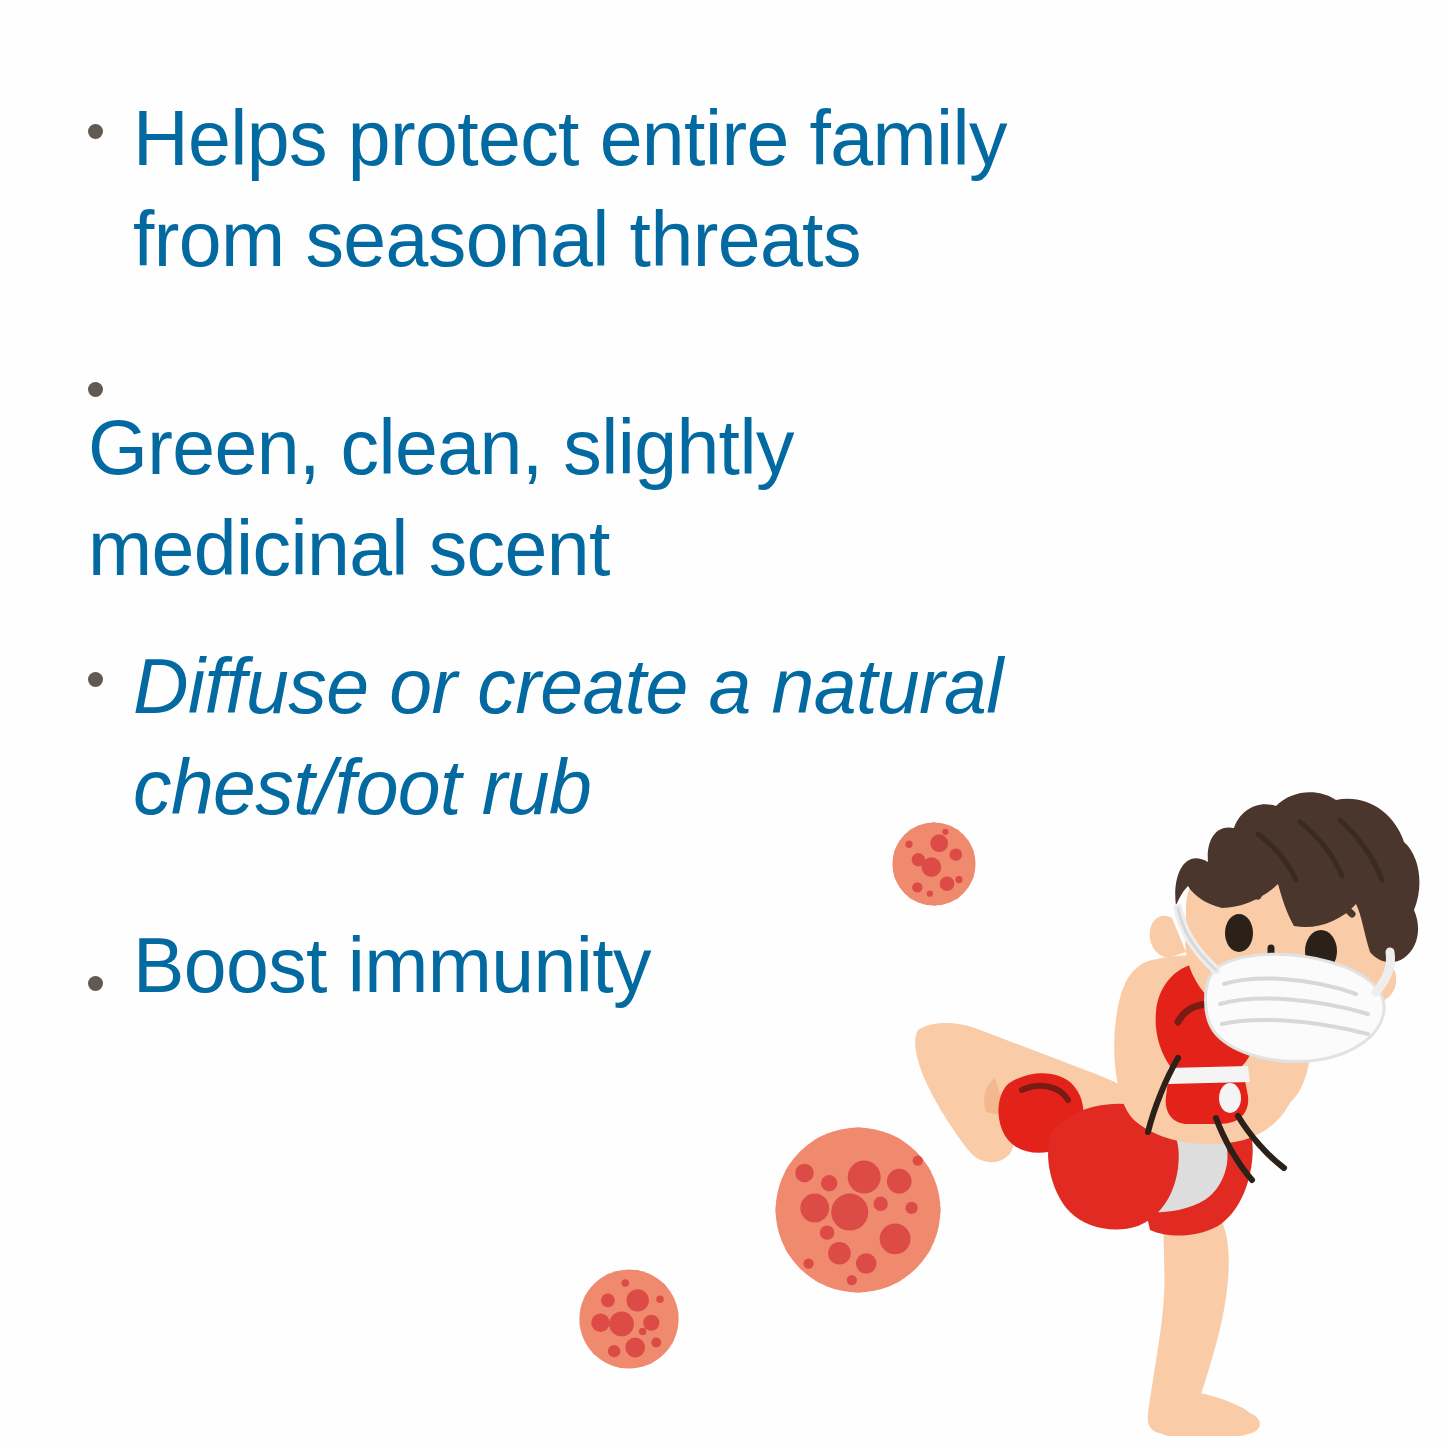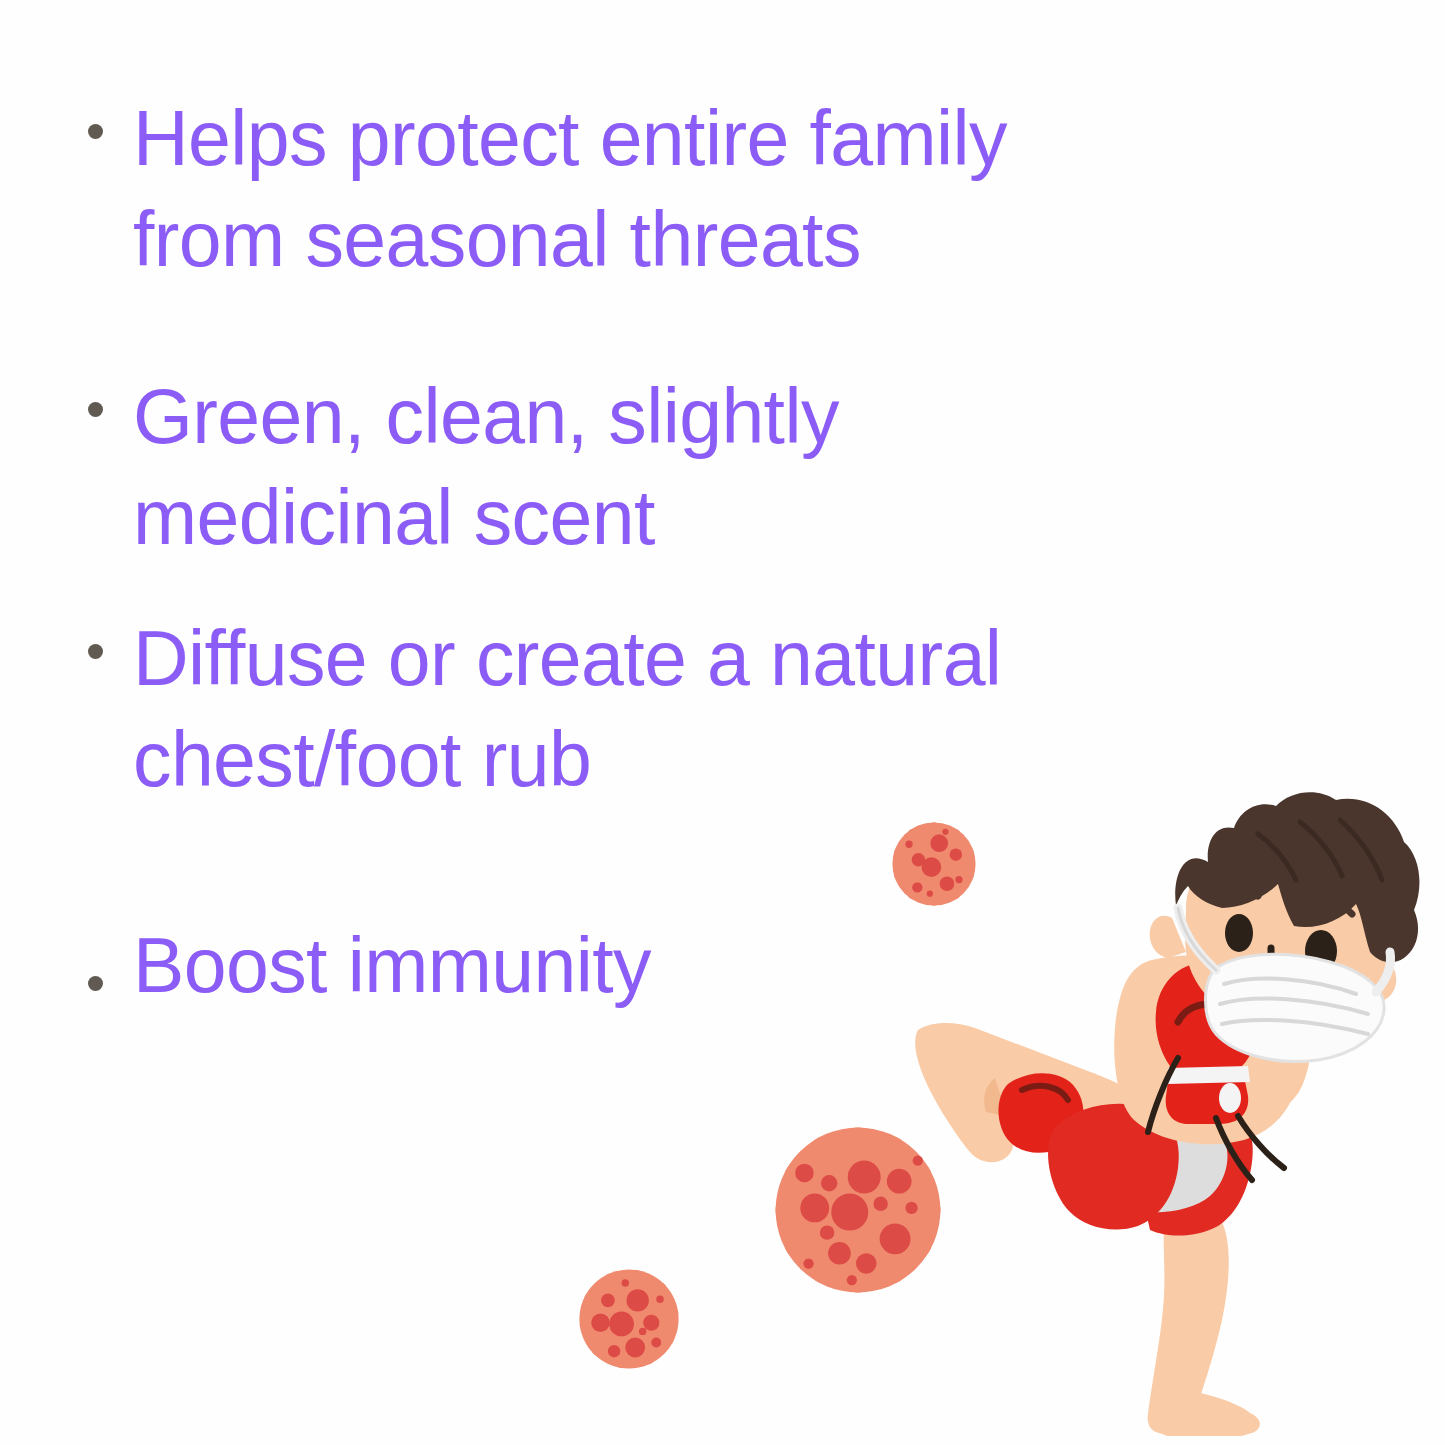--- a/index.html
+++ b/index.html
@@ -32,31 +32,31 @@
   .bullet-dot {
     width: 15px;
     height: 15px;
     border-radius: 50%;
     background: #605a53;
     flex: 0 0 auto;
     margin-top: 36px;
     margin-right: 30px;
   }
   .bullet-text {
-    color: #8b5cf6;
+    color: #0369a1;
     font-size: 77px;
     line-height: 1.31;
     font-weight: 400;
     letter-spacing: -0.6px;
     white-space: pre-line;
   }
 
   .b0 { top: 88px;  }
-  .b1 { top: 366px; }
-  .b2 { top: 608px; }
+  .b1 { top: 346px; flex-direction: column; }
+  .b2 { top: 636px; font-style: italic; }
   .b3 { top: 915px; align-items: center; }
 
   
   #illustration {
     position: absolute;
     left: 0;
     top: 0;
     width: 1445px;
     height: 1445px;
     pointer-events: none;

